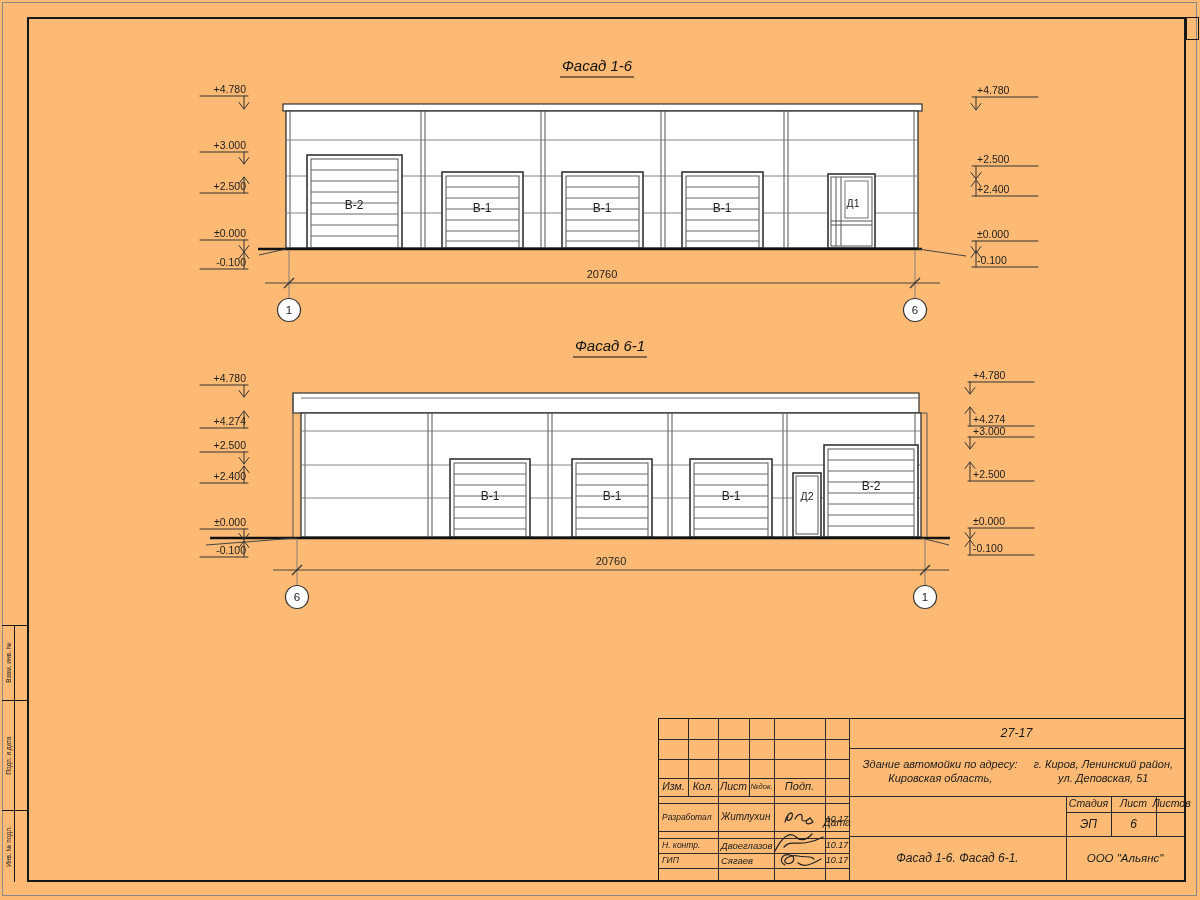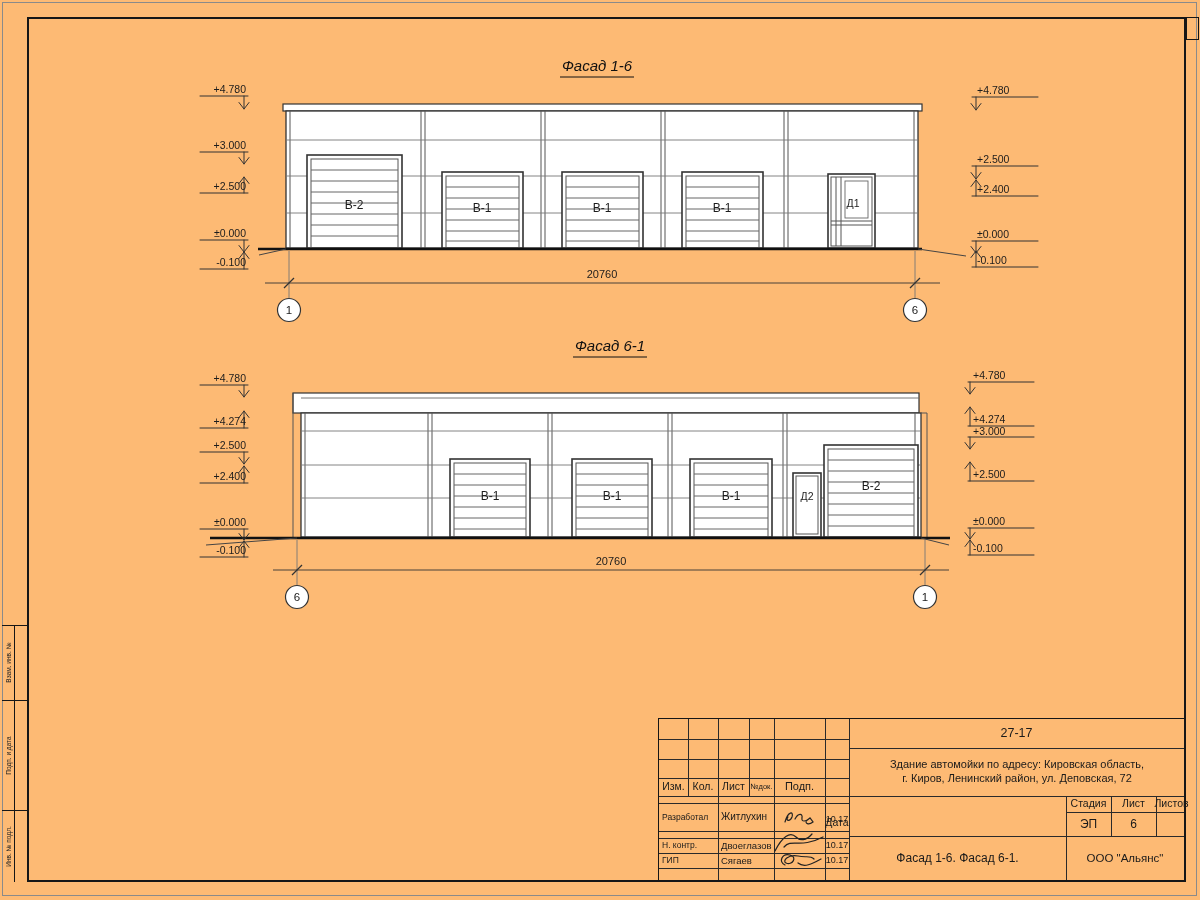--- a/index.html
+++ b/index.html
@@ -16,21 +16,21 @@
   .t-title{font-size:15px;font-style:italic;fill:#111;}
   .t-mark{font-size:10.5px;fill:#1c1c1c;}
   .t-dim{font-size:11px;fill:#1c1c1c;}
   .t-axis{font-size:11.5px;fill:#1c1c1c;}
   .t-door{font-size:12px;fill:#1c1c1c;}
   .t-door-s{font-size:10.5px;fill:#1c1c1c;}
   
   .tb{position:absolute;left:658px;top:718px;width:528px;height:164px;border:1.5px solid #161616;box-sizing:border-box;}
   .tbv{position:absolute;width:1px;background:#2a2a2a;}
   .tbh{position:absolute;height:1px;background:#2a2a2a;}
-  .tbc{position:absolute;display:flex;align-items:center;justify-content:center;text-align:center;line-height:1.25;}
+  .tbc{position:absolute;display:flex;align-items:center;justify-content:center;text-align:center;line-height:1.25;font-style:italic;}
   .tbc.left{justify-content:flex-start;text-align:left;}
   .sig{position:absolute;}
 </style>
 </head>
 <body>
 
 <div class="page">
 
   <div class="outer-border"></div>
   <div class="frame"></div>
@@ -364,23 +364,23 @@
       <path d="M8 15 C11 4, 17 4, 15 10 C13 15, 8 14, 11 10 M18 12 C21 6, 26 6, 25 11 C24 15, 29 15, 33 11 L36 15 C32 18, 27 17, 30 13" stroke="#222" stroke-width="1.2" fill="none" stroke-linecap="round"></path>
     </svg>
     <svg class="sig" style="left:114px;top:110px;" width="52" height="25" viewBox="0 0 52 25">
       <path d="M2 22 C9 8, 17 2, 23 8 C27 12, 33 12, 39 5 M11 18 C19 9, 27 20, 50 8" stroke="#222" stroke-width="1.2" fill="none" stroke-linecap="round"></path>
     </svg>
     <svg class="sig" style="left:114px;top:131px;" width="52" height="20" viewBox="0 0 52 20">
       <path d="M12 15 C5 12, 9 3, 17 5 C25 7, 19 16, 13 13 C9 11, 15 4, 25 6 C33 8, 37 5, 41 9 M25 13 C31 18, 39 14, 48 9" stroke="#222" stroke-width="1.2" fill="none" stroke-linecap="round"></path>
     </svg>
 
     <div class="tbc" style="left:190px;top:0;width:335px;height:29px;font-size:12.5px;">27-17</div>
-    <div class="tbc" style="left:195px;top:29px;width:326px;height:48px;font-size:11px;flex-direction:column;">
+    <div class="tbc" style="left:195px;top:29px;width:326px;height:48px;font-size:11px;flex-direction:row;">
       <div>Здание автомойки по адресу: Кировская область,</div>
-      <div>г. Киров, Ленинский район, ул. Деповская, 72</div>
+      <div>г. Киров, Ленинский район, ул. Деповская, 51</div>
     </div>
     <div class="tbc" style="left:407px;top:77px;width:45px;height:16px;font-size:10.5px;">Стадия</div>
     <div class="tbc" style="left:452px;top:77px;width:45px;height:16px;font-size:10.5px;">Лист</div>
     <div class="tbc" style="left:497px;top:77px;width:31px;height:16px;font-size:10.5px;overflow:visible;">Листов</div>
     <div class="tbc" style="left:407px;top:93px;width:45px;height:24px;font-size:12px;">ЭП</div>
     <div class="tbc" style="left:452px;top:93px;width:45px;height:24px;font-size:12px;">6</div>
     <div class="tbc" style="left:497px;top:93px;width:31px;height:24px;font-size:12px;"></div>
     <div class="tbc" style="left:190px;top:117px;width:217px;height:44px;font-size:12px;">Фасад 1-6. Фасад 6-1.</div>
     <div class="tbc" style="left:407px;top:117px;width:118px;height:44px;font-size:11.5px;">ООО "Альянс"</div>
   </div>

